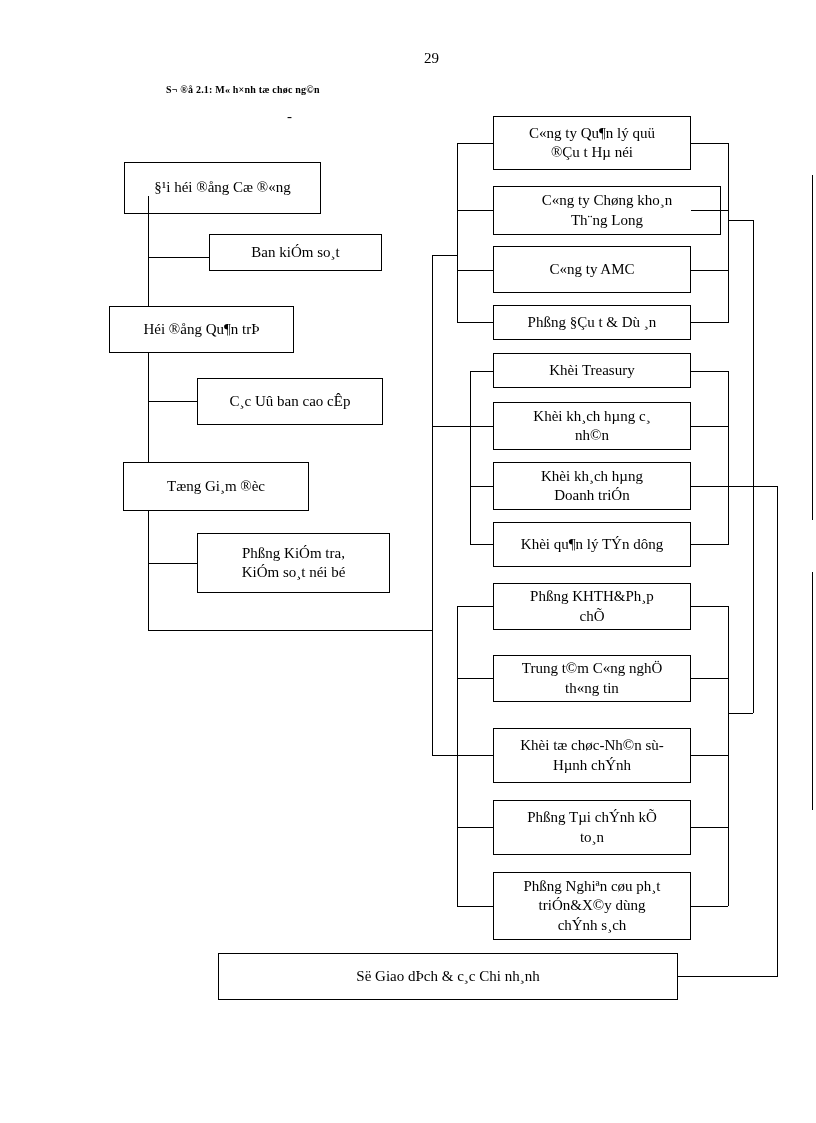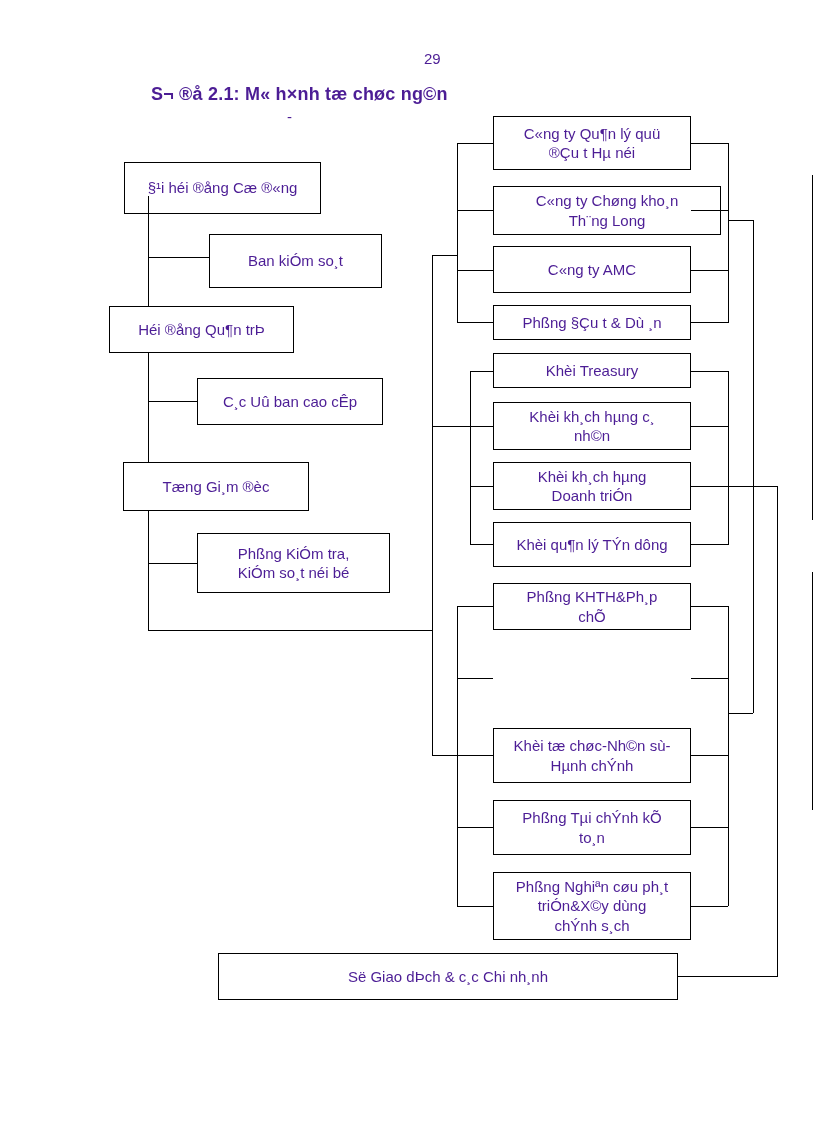--- a/index.html
+++ b/index.html
@@ -1,62 +1,64 @@
 <!DOCTYPE html>
 <html><head>
 <meta charset="utf-8">
 <style>
   html,body{margin:0;padding:0;background:#fff;}
   .page{
     position:relative;width:816px;height:1123px;background:#ffffff;
-    font-family:Liberation Sans, sans-serif;color:#4c1d95;overflow:hidden;
+    font-family:Liberation Serif, serif;color:#000000;overflow:hidden;
   }
   .pageno{position:absolute;left:424px;top:50px;font-size:15px;}
-  .title{position:absolute;left:151px;top:84px;font-size:18px;font-weight:bold;letter-spacing:.2px;}
+  .title{position:absolute;left:166px;top:84px;font-size:10px;font-weight:bold;letter-spacing:.2px;}
   .dash{position:absolute;left:287px;top:108px;font-size:15px;}
   .box{
     position:absolute;border:1px solid #000;box-sizing:border-box;
     display:flex;align-items:center;justify-content:center;
     text-align:center;font-size:15px;line-height:1.28;padding:1px 4px;
     white-space:pre-line;background:#fff;
   }
   .hline{position:absolute;height:1px;background:#000;}
   .vline{position:absolute;width:1px;background:#000;}
 </style>
 </head>
 <body>
 
 <div class="page">
 
   <div class="pageno">29</div>
   <div class="title">S¬ ®å 2.1: M« h×nh tæ chøc ng©n</div>
   <div class="dash">-</div>
 
   <div class="box" style="left:124px;top:162px;width:197px;height:52px">§¹i héi ®ång Cæ ®«ng</div>
-  <div class="box" style="left:209px;top:234px;width:173px;height:54px">Ban kiÓm so¸t</div>
+  <div class="box" style="left:209px;top:234px;width:173px;height:37px">Ban kiÓm so¸t</div>
   <div class="box" style="left:109px;top:306px;width:185px;height:47px">Héi ®ång Qu¶n trÞ</div>
   <div class="box" style="left:197px;top:378px;width:186px;height:47px">C¸c Uû ban cao cÊp</div>
   <div class="box" style="left:123px;top:462px;width:186px;height:49px">Tæng Gi¸m ®èc</div>
   <div class="box" style="left:197px;top:533px;width:193px;height:60px">Phßng KiÓm tra,
 KiÓm so¸t néi bé</div>
 
   <div class="box" style="left:493px;top:116px;width:198px;height:54px">C«ng ty Qu¶n lý quü
 ®Çu t  Hµ néi</div>
   <div class="box" style="left:493px;top:186px;width:228px;height:49px">C«ng ty Chøng kho¸n
 Th¨ng Long</div>
   <div class="box" style="left:493px;top:246px;width:198px;height:47px">C«ng ty AMC</div>
   <div class="box" style="left:493px;top:305px;width:198px;height:35px">Phßng §Çu t  &amp; Dù ¸n</div>
   <div class="box" style="left:493px;top:353px;width:198px;height:35px">Khèi Treasury</div>
   <div class="box" style="left:493px;top:402px;width:198px;height:48px">Khèi kh¸ch hµng c¸
 nh©n</div>
   <div class="box" style="left:493px;top:462px;width:198px;height:48px">Khèi kh¸ch hµng
 Doanh triÓn</div>
   <div class="box" style="left:493px;top:522px;width:198px;height:45px">Khèi qu¶n lý TÝn dông</div>
   <div class="box" style="left:493px;top:583px;width:198px;height:47px">Phßng KHTH&amp;Ph¸p
 chÕ</div>
+  <div class="box" style="left:493px;top:655px;width:198px;height:47px">Trung t©m C«ng nghÖ
+th«ng tin</div>
   <div class="box" style="left:493px;top:728px;width:198px;height:55px">Khèi tæ chøc-Nh©n sù-
 Hµnh chÝnh</div>
   <div class="box" style="left:493px;top:800px;width:198px;height:55px">Phßng Tµi chÝnh kÕ
 to¸n</div>
   <div class="box" style="left:493px;top:872px;width:198px;height:68px">Phßng Nghiªn cøu ph¸t
 triÓn&amp;X©y dùng
 chÝnh s¸ch</div>
 
   <div class="box" style="left:218px;top:953px;width:460px;height:47px">Së Giao dÞch &amp; c¸c Chi nh¸nh</div>
 

